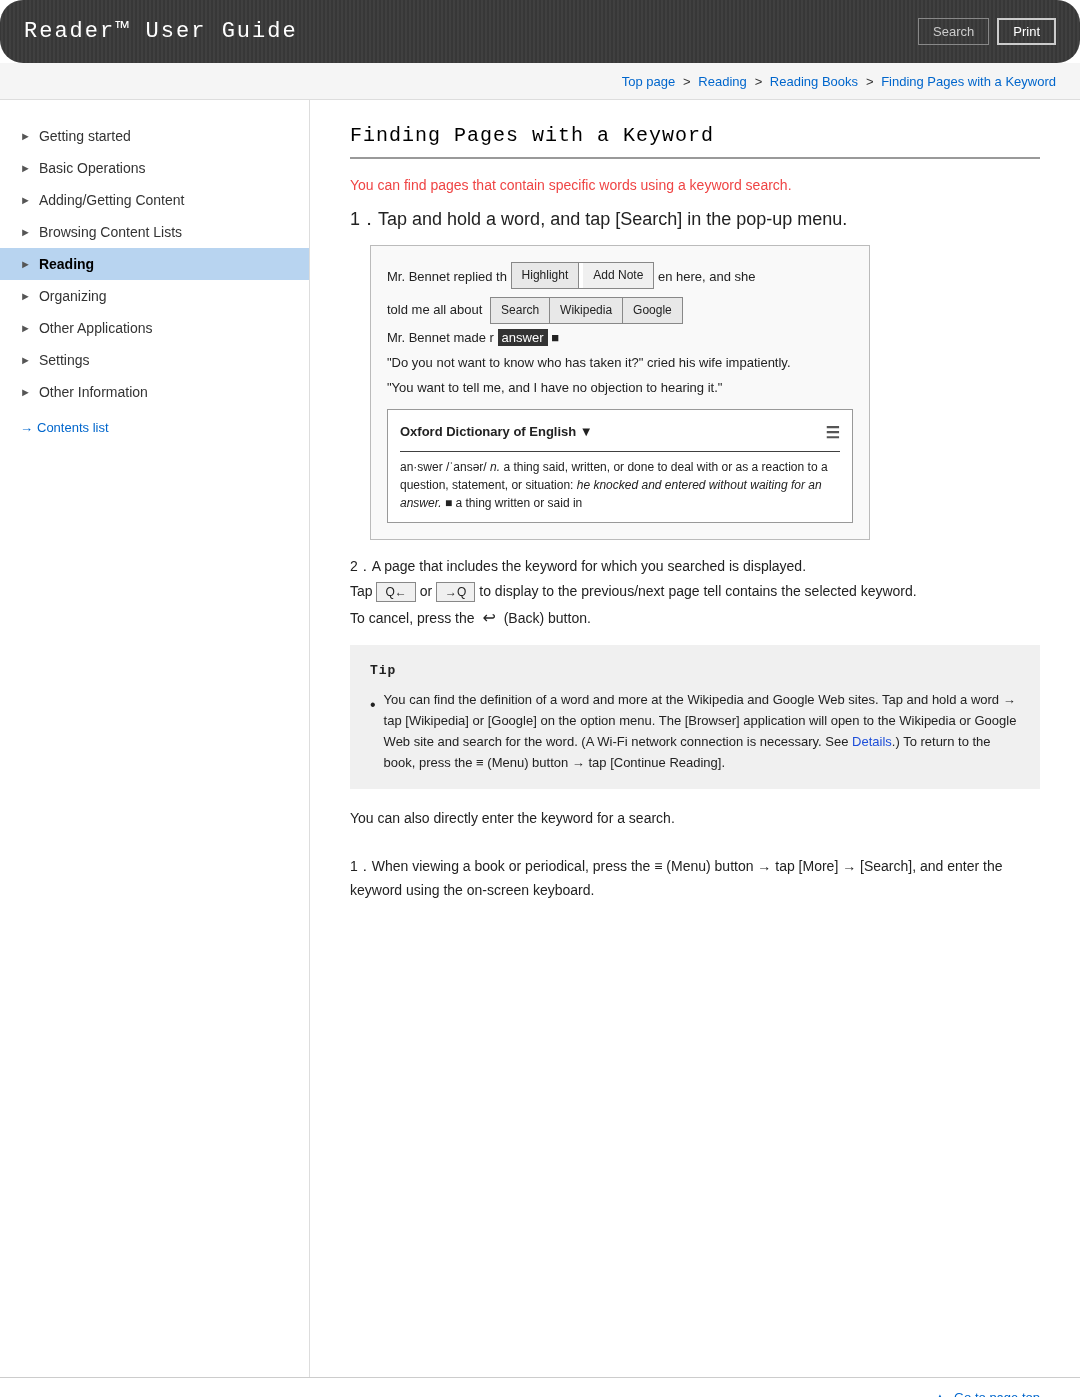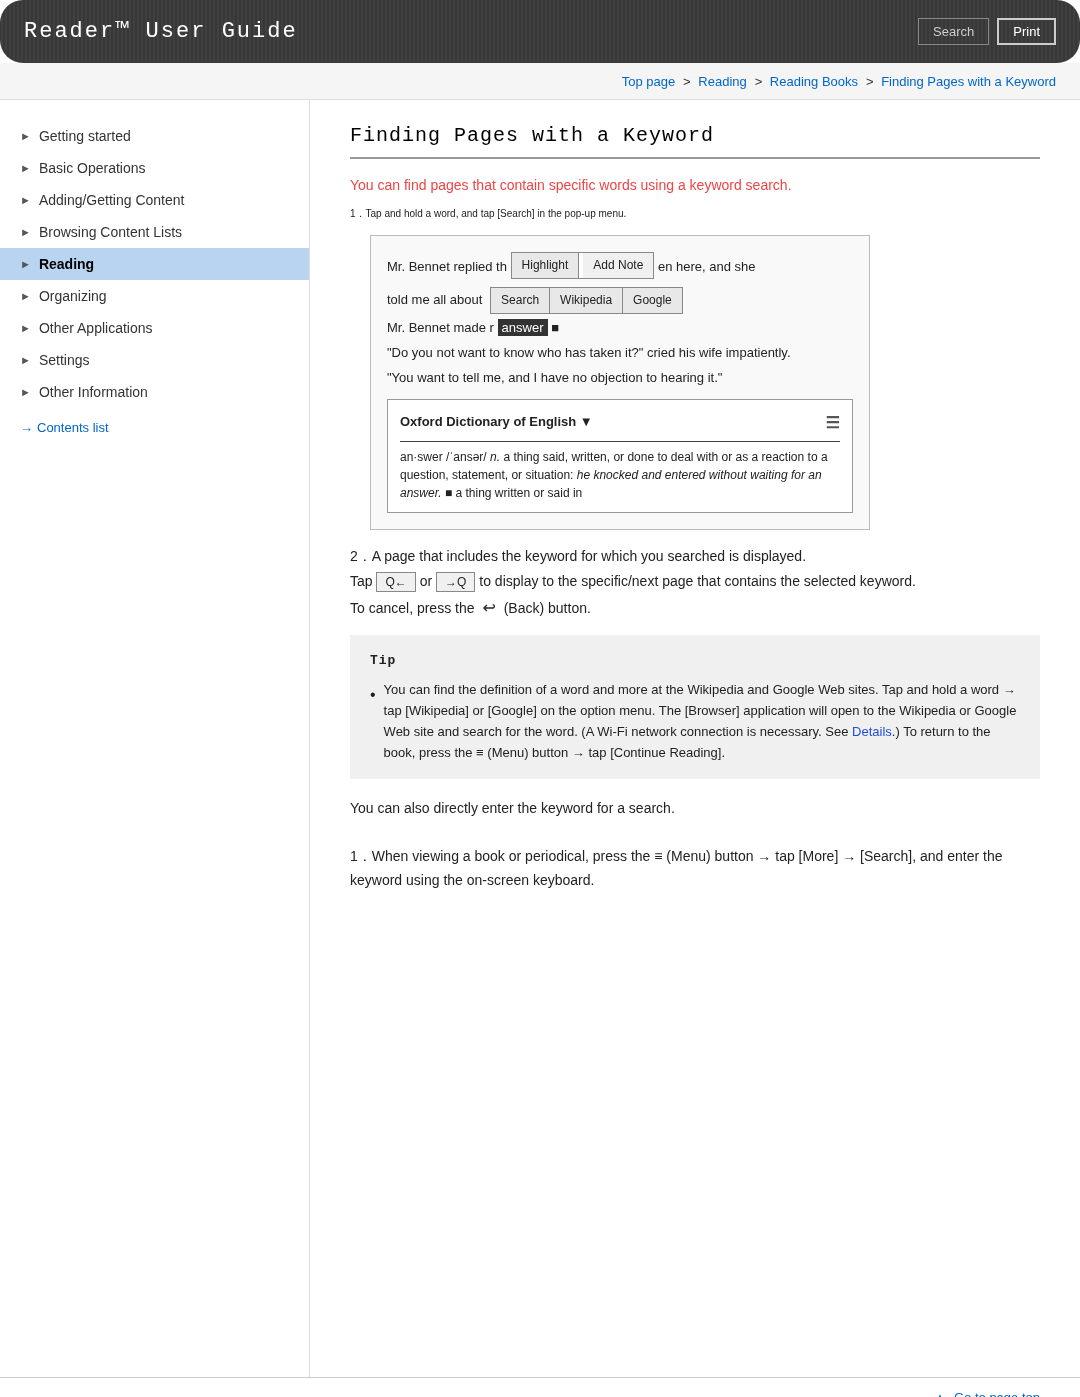--- a/index.html
+++ b/index.html
@@ -112,21 +112,21 @@
     }
     .intro-text {
       font-size: 14px;
       color: #ef4444;
       margin-bottom: 14px;
     }
     .step {
       margin-bottom: 16px;
     }
     .step-label {
-      font-size: 10px;
+      font-size: 18px;
       color: #222;
       margin-bottom: 10px;
     }
 
     
     .device-screenshot {
       border: 1px solid #bbb;
       background: #f9f9f9;
       padding: 16px;
       margin: 14px 0 18px 20px;
@@ -409,21 +409,21 @@
       <p class="step2-text">2．A page that includes the keyword for which you searched is displayed.</p>
       <p class="step2-text">
         <span>Tap </span>
         <span class="nav-btn-img">
           <span>Q←</span>
         </span>
         <span> or </span>
         <span class="nav-btn-img">
           <span>→Q</span>
         </span>
-        <span>to display to the specific/next page that contains the selected keyword.</span>
+        <span>to display to the previous/next page tell contains the selected keyword.</span>
       </p>
       <p class="step2-text">
         <span>To cancel, press the</span>
         <span style="font-size:16px; margin: 0 4px;">↩</span>
         <span>(Back) button.</span>
       </p>
     </div>
 
     <div class="tip-box">
       <div class="tip-title">Tip</div>

